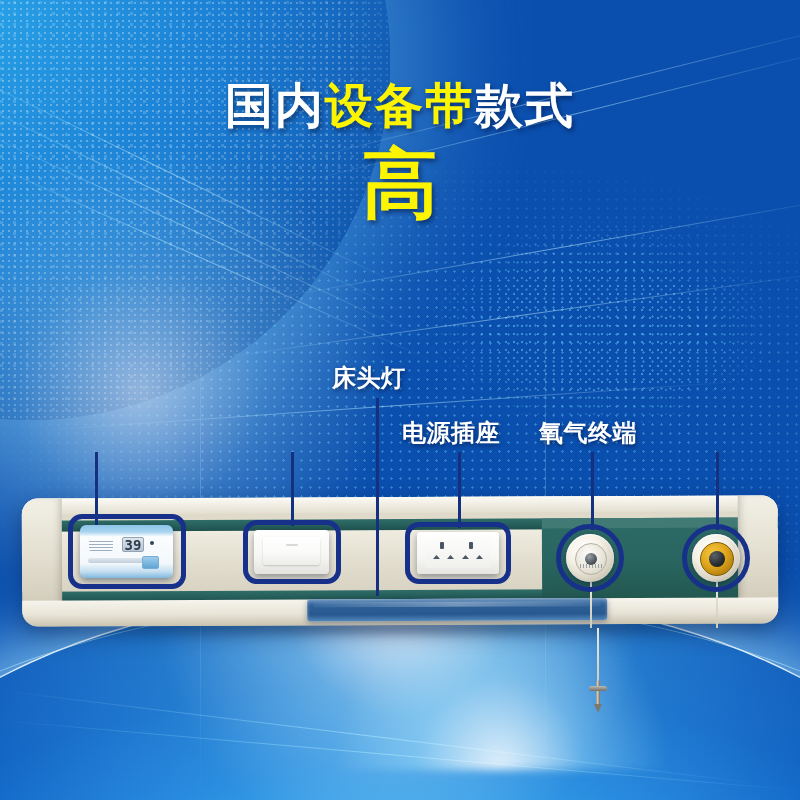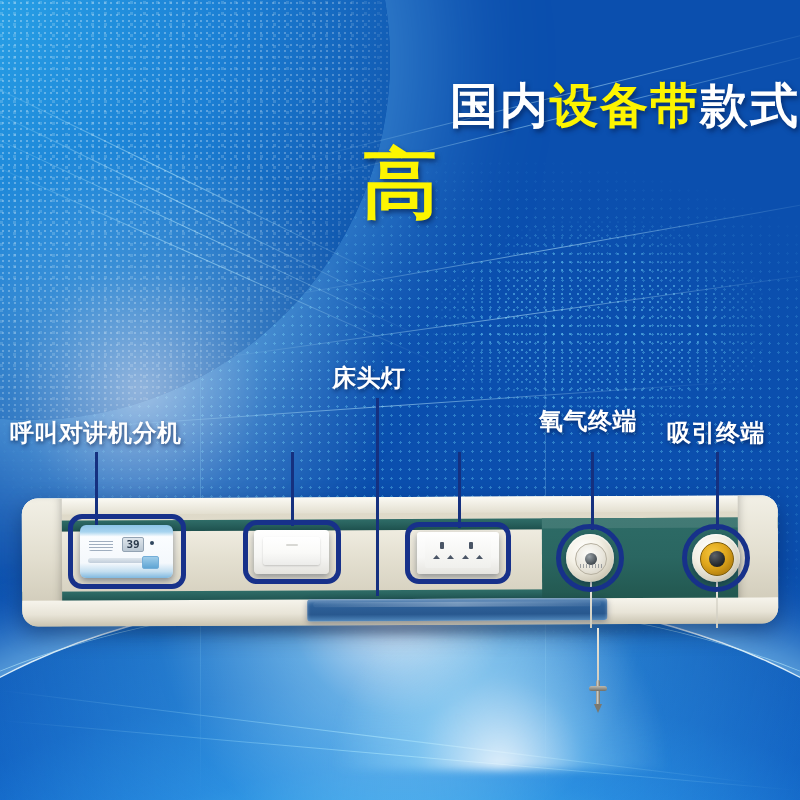--- a/index.html
+++ b/index.html
@@ -71,21 +71,21 @@
     border-top:1.5px solid rgba(200,245,255,.55);
   }
   .hotspot{
     position:absolute;left:330px;bottom:30px;width:340px;height:190px;
     background:radial-gradient(ellipse at 50% 100%, rgba(255,255,255,.85) 0%, rgba(190,240,255,.35) 35%, transparent 70%);
     filter:blur(4px);
   }
   .vgrid{position:absolute;top:250px;bottom:0;width:1px;background:linear-gradient(180deg,transparent,rgba(160,225,255,.30),transparent);}
 
   
-  .headline{position:absolute;left:0;right:0;top:80px;text-align:right;z-index:9;}
+  .headline{position:absolute;left:0;right:0;top:80px;text-align:center;z-index:9;}
   .hl-line1{
     font-size:48px;font-weight:bold;letter-spacing:2px;line-height:1.08;
     white-space:nowrap;
   }
   .hl-line2{margin-top:16px;white-space:nowrap;display:flex;align-items:center;justify-content:center;gap:60px;}
   .w-white{color:#ffffff;text-shadow:2px 3px 5px rgba(0,18,60,.55);}
   .w-yellow{color:#fdf500;text-shadow:2px 3px 5px rgba(0,18,60,.55);}
   .hl-mid{font-size:48px;font-weight:bold;letter-spacing:2px;}
   .hl-big{font-size:76px;font-weight:bold;line-height:.95;}
 
@@ -146,21 +146,21 @@
     position:absolute;left:80px;top:525px;width:93px;height:53px;border-radius:6px;z-index:12;
     background:linear-gradient(180deg,#8cc4e8 0%,#a8d4ef 13%,#fbfdff 22%,#f4f8fc 72%,#c3def0 88%,#7fb8e0 100%);
     box-shadow:0 3px 6px rgba(0,20,60,.4);
   }
   .ic-grille{position:absolute;left:9px;top:14px;width:24px;height:12px;
     background-image:repeating-linear-gradient(0deg,#8a9bb0 0 1px,transparent 1px 3px);opacity:.8;border-radius:2px;}
   .ic-slot{position:absolute;left:8px;top:33px;width:56px;height:5px;border-radius:3px;background:linear-gradient(180deg,#dfe7ee,#c2cedb);}
   .ic-display{position:absolute;left:42px;top:12px;width:20px;height:13px;border-radius:2px;
     background:linear-gradient(180deg,#dfe6ec,#b9c6d2);border:1px solid #93a3b3;
     display:flex;align-items:center;justify-content:center;}
-  .ic-digits{font-family:"DejaVu Sans Mono","Liberation Mono",monospace;font-size:11px;font-weight:bold;color:#2c3b4d;line-height:1;}
+  .ic-digits{font-family:"DejaVu Sans Mono","Liberation Mono",monospace;font-size:14px;font-weight:bold;color:#2c3b4d;line-height:1;}
   .ic-led{position:absolute;left:70px;top:16px;width:4px;height:4px;border-radius:50%;background:#30465e;}
   .ic-btn{position:absolute;left:62px;top:31px;width:15px;height:11px;border-radius:2px;
     background:linear-gradient(180deg,#9fcdea,#5fa5d4);border:1px solid #74aed8;}
 
   
   .switch{
     position:absolute;left:254px;top:530px;width:75px;height:44px;border-radius:4px;z-index:12;
     background:linear-gradient(180deg,#ffffff,#f6f6f4 60%,#e4e3de);
     box-shadow:0 3px 6px rgba(0,20,60,.35);
   }
@@ -254,24 +254,23 @@
   </div>
 
   <div class="leader" style="left:95px;top:452px;height:74px;"></div>
   <div class="leader" style="left:291px;top:452px;height:74px;"></div>
   <div class="leader" style="left:376px;top:398px;height:198px;"></div>
   <div class="leader" style="left:458px;top:452px;height:76px;"></div>
   <div class="leader" style="left:591px;top:452px;height:78px;"></div>
   <div class="leader" style="left:716px;top:452px;height:78px;"></div>
 
   <div class="labels">
-    <div class="cl" style="left:10px;top:417px;">呼叫对讲机分机</div>
     <div class="cl" style="left:332px;top:362px;">床头灯</div>
-    <div class="cl" style="left:539px;top:405px;">氧气终端</div>
-    <div class="cl" style="left:667px;top:417px;">吸引终端</div>
+    <div class="cl" style="left:402px;top:417px;">电源插座</div>
+    <div class="cl" style="left:539px;top:417px;">氧气终端</div>
   </div>
 
   <div class="shadow"></div>
 
   <div class="panel-wrap">
     <div class="panel">
       <div class="panel-top-hl"></div>
       <div class="mid-band"></div>
       <div class="stripe stripe-top"></div>
       <div class="stripe stripe-bot"></div>

